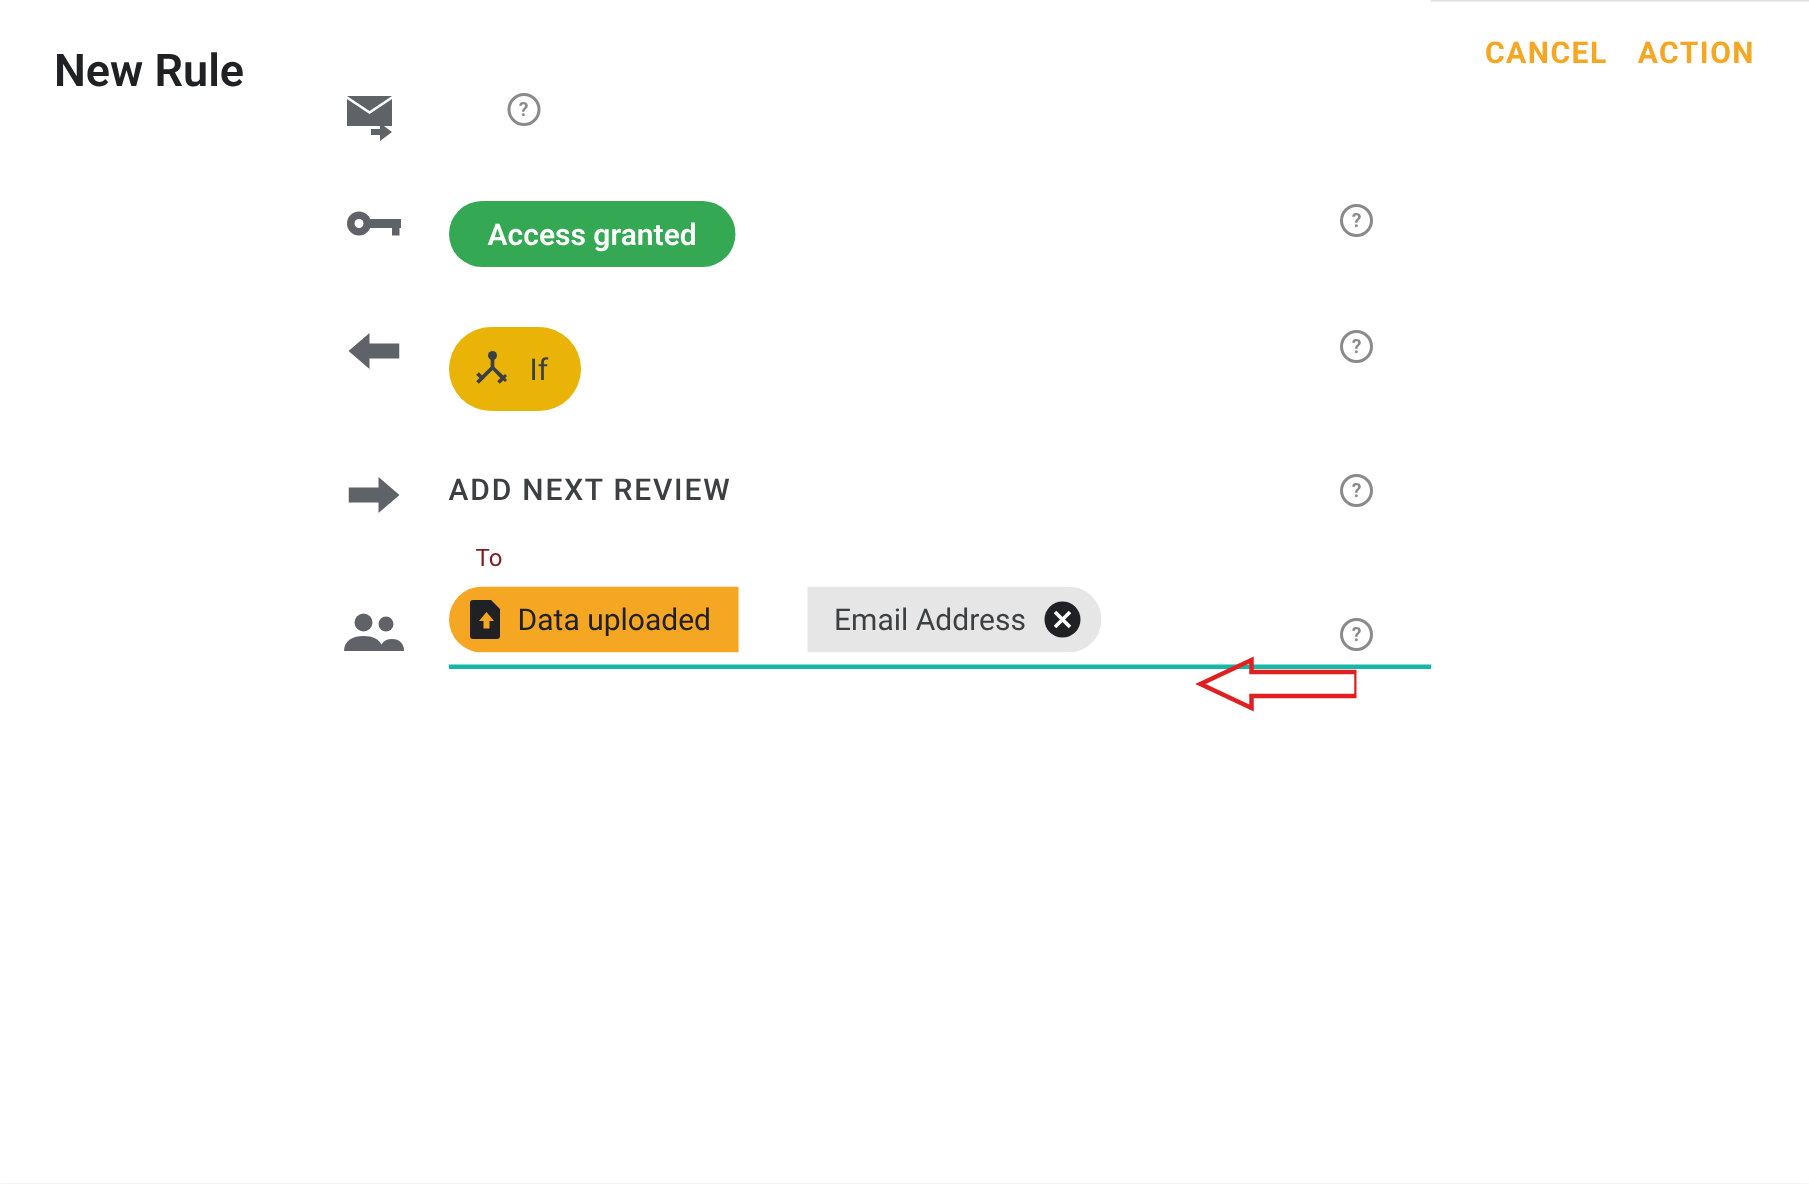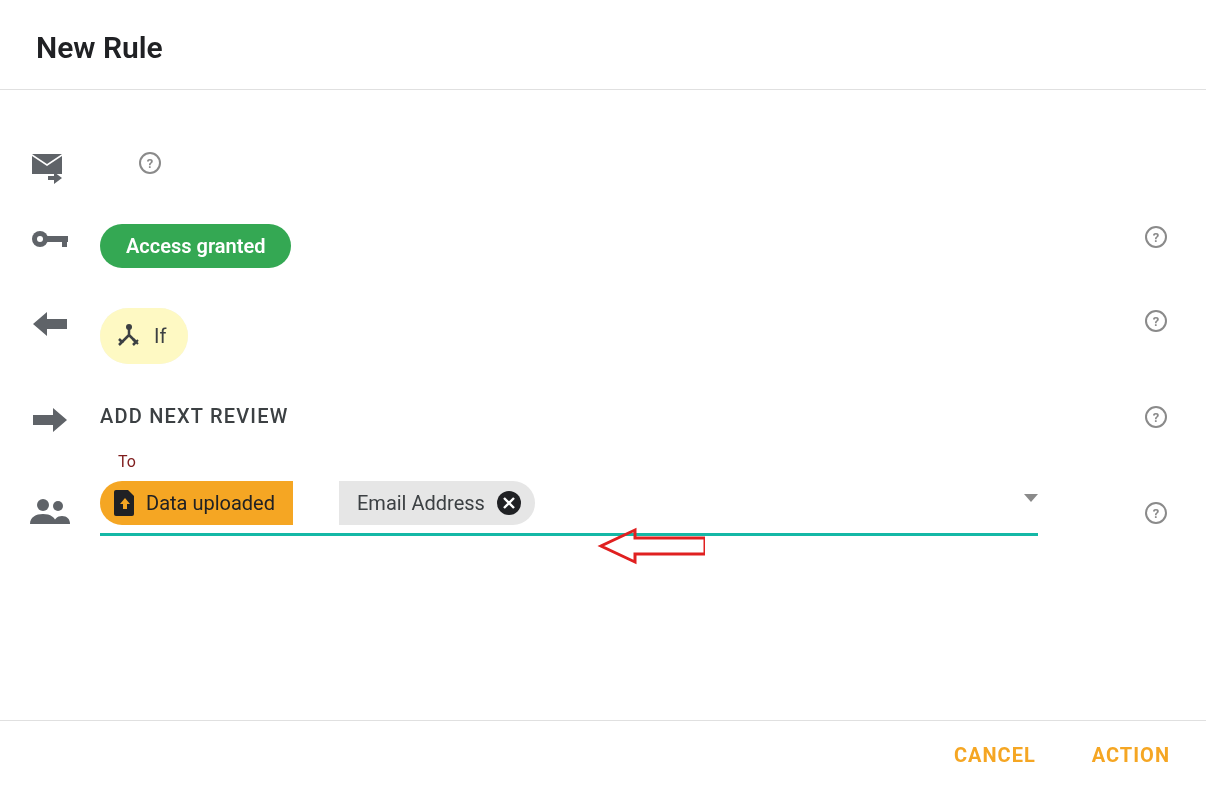--- a/index.html
+++ b/index.html
@@ -8,21 +8,21 @@
       background: #fff;
       width: 1206px;
       height: 789px;
       position: relative;
       overflow: hidden;
     }
     .dialog {
       width: 1206px;
       height: 789px;
       display: flex;
-      flex-direction: column;
+      flex-direction: row;
       background: #fff;
       box-shadow: 0 0 4px rgba(0,0,0,.2);
     }
     .header {
       padding: 30px 36px 24px 36px;
     }
     .header h1 {
       font-size: 30px;
       font-weight: 600;
       color: #202124;
@@ -95,21 +95,21 @@
       border-radius: 28px;
     }
     .insert-block {
       display: inline-flex;
       align-items: stretch;
       background: #f1f3f4;
       border-radius: 28px;
       height: 56px;
     }
     .if-chip {
-      background: #fef9c3;
+      background: #eab308;
       border-radius: 28px;
       display: flex;
       align-items: center;
       gap: 12px;
       padding: 0 22px 0 16px;
       font-size: 20px;
       color: #3c4043;
     }
     .insert-text {
       display: flex;
@@ -194,21 +194,21 @@
     .annot-arrow {
       position: absolute;
       left: 595px;
       top: 436px;
       pointer-events:none;
     }
     .footer {
       border-top: 1px solid #e0e0e0;
       display: flex;
       justify-content: flex-end;
-      gap: 56px;
+      gap: 20px;
       padding: 22px 36px;
     }
     .footer-btn {
       color: #f5a623;
       font-size: 20px;
       font-weight: 700;
       letter-spacing: 1px;
       cursor: pointer;
     }
     

